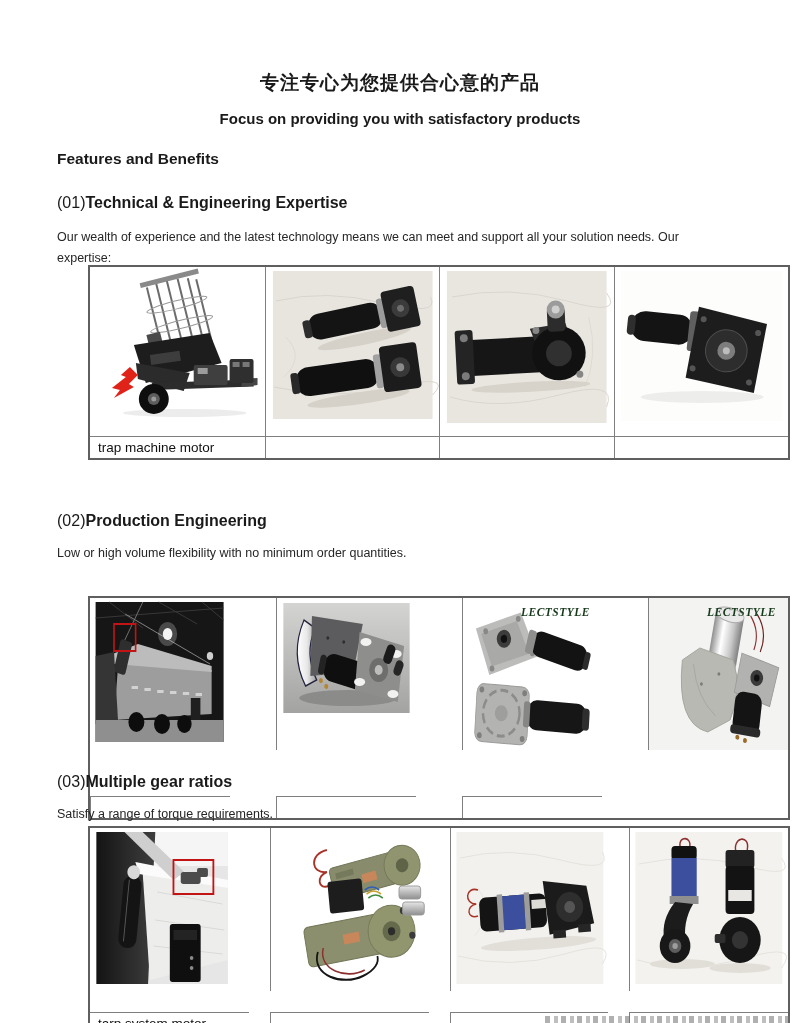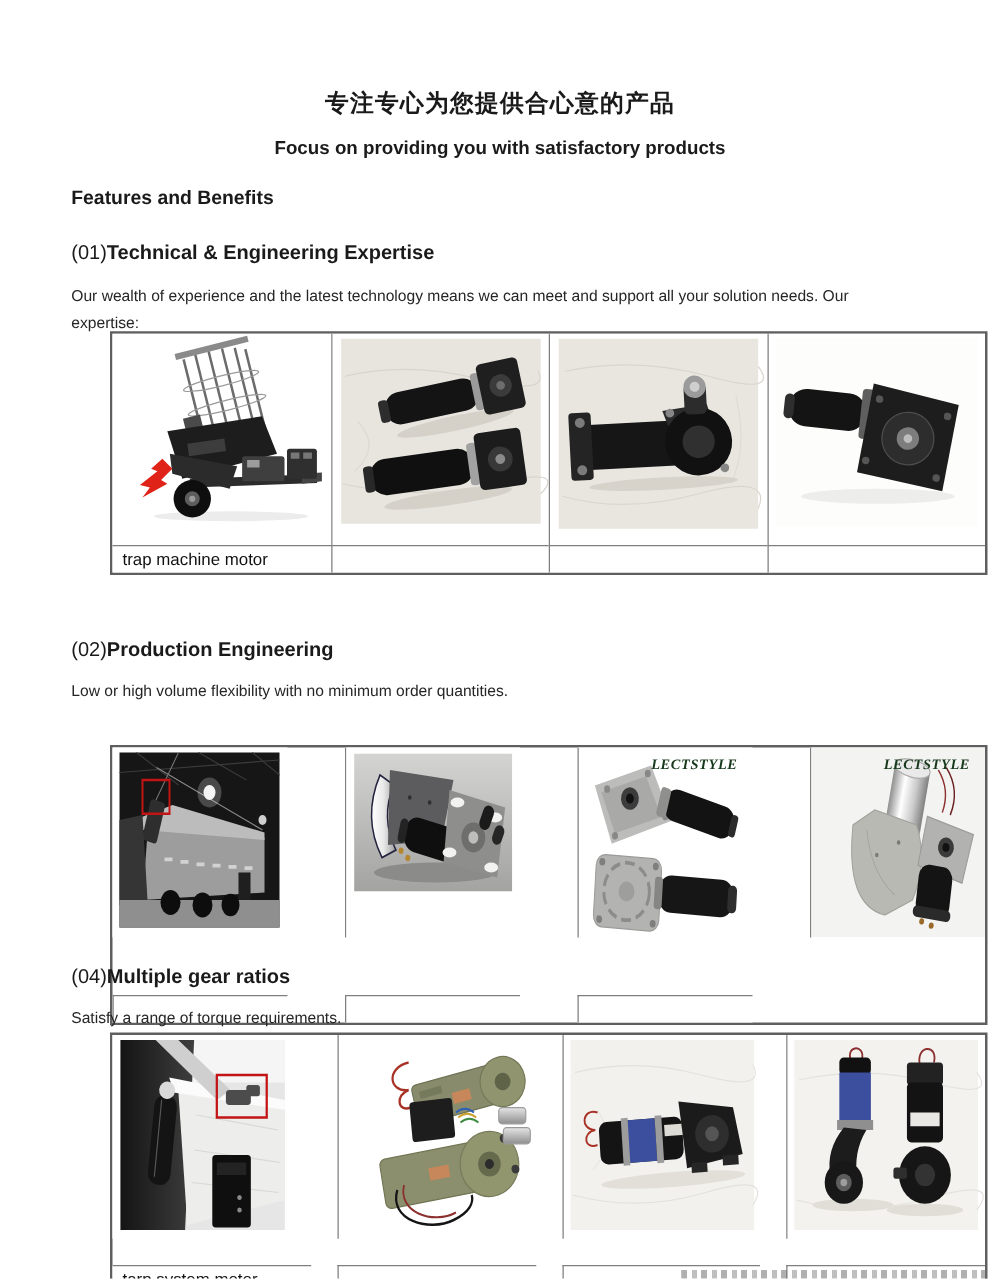--- a/index.html
+++ b/index.html
@@ -316,21 +316,21 @@
         </g>
       </svg>
       <span class="brand">LECTSTYLE</span>
     </div>
 
     <div class="pcell caprow"></div>
     <div class="pcell caprow"></div>
     <div class="pcell caprow"></div>
   </div>
 
-  <div class="abs sec-heading sec3-head"><span>(04)</span><span class="sec-title">Multiple gear ratios</span></div>
+  <div class="abs sec-heading sec3-head"><span>(03)</span><span class="sec-title">Multiple gear ratios</span></div>
   <div class="abs body-text sec3-body">
     <div>Satisfy a range of torque requirements.</div>
   </div>
 
   <div class="abs ptable t3">
 
     <div class="pcell first">
       <svg viewBox="0 0 175 163" preserveAspectRatio="none">
         <defs>
           <linearGradient id="dk3" x1="0" y1="0" x2="1" y2="0">

